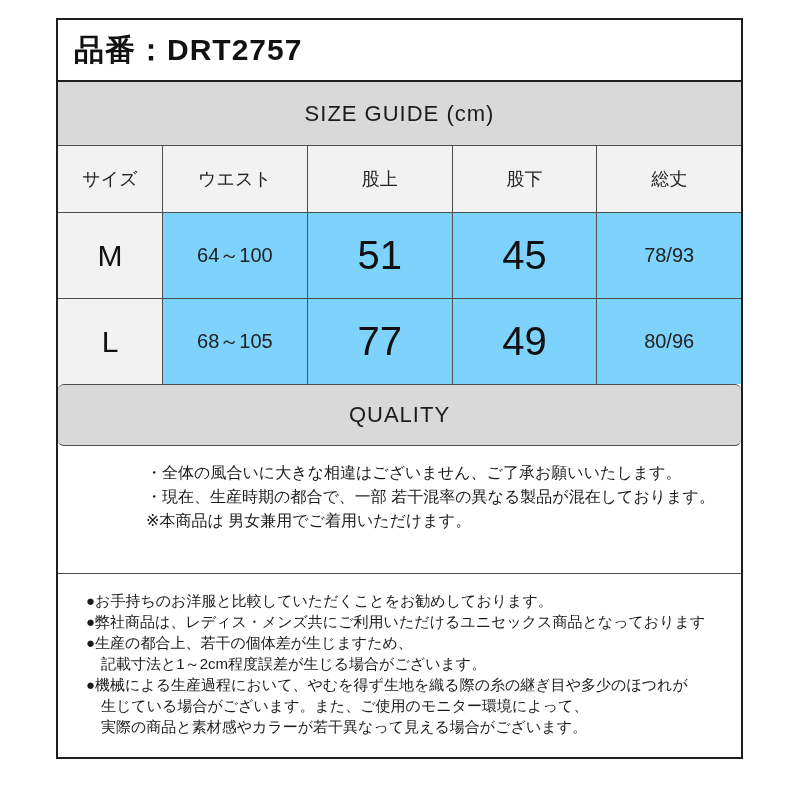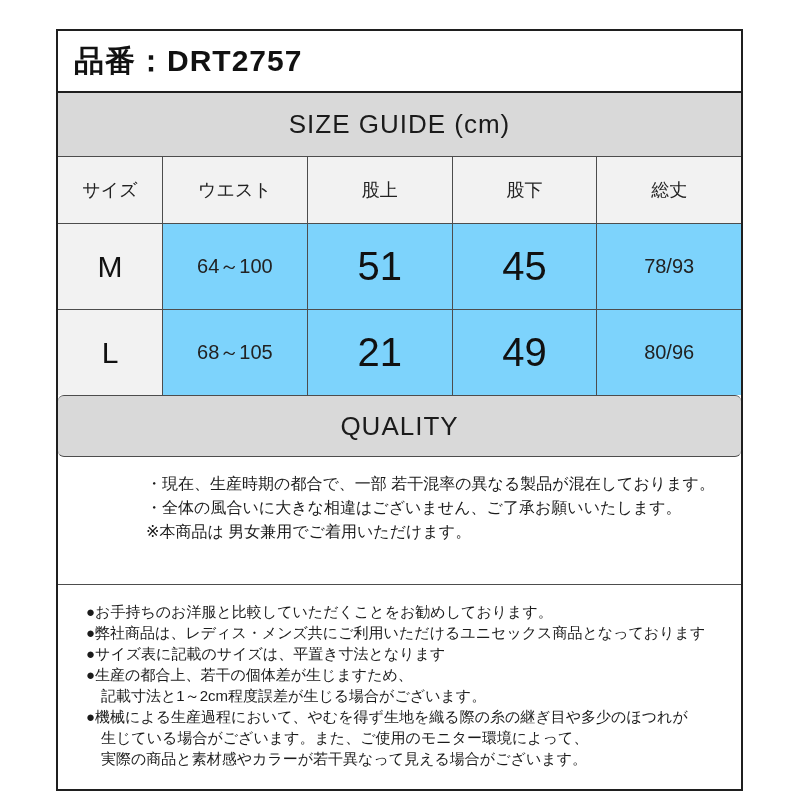--- a/index.html
+++ b/index.html
@@ -8,21 +8,21 @@
     background: #ffffff;
     width: 800px;
     height: 803px;
     font-family: "Liberation Sans", "DejaVu Sans", sans-serif;
     color: #1b1b1b;
     -webkit-font-smoothing: antialiased;
   }
   .sheet {
     position: absolute;
     left: 56px;
-    top: 29px;
+    top: 18px;
     width: 687px;
     border: 2px solid #1f1f1f;
     box-sizing: border-box;
     background: #ffffff;
   }
   
   .product-box {
     height: 60px;
     border-bottom: 2px solid #1f1f1f;
     display: flex;
@@ -35,21 +35,21 @@
     font-weight: bold;
     letter-spacing: 1px;
     color: #111;
   }
   
   .bar {
     background: #d9d9d9;
     display: flex;
     align-items: center;
     justify-content: center;
-    font-size: 26px;
+    font-size: 22px;
     letter-spacing: 1px;
     color: #1b1b1b;
   }
   .bar.size-guide { height: 63px; border-bottom: 1px solid #4d4d4d; }
   .bar.quality    { height: 60px; border-bottom: 1px solid #4d4d4d; border-radius: 6px; }
   
   table.size-table {
     width: 100%;
     border-collapse: collapse;
     table-layout: fixed;
@@ -132,41 +132,40 @@
     <tr class="data-row">
       <td class="size-cell">M</td>
       <td class="val-small">64～100</td>
       <td class="val-big">51</td>
       <td class="val-big">45</td>
       <td class="val-small">78/93</td>
     </tr>
     <tr class="data-row">
       <td class="size-cell">L</td>
       <td class="val-small">68～105</td>
-      <td class="val-big">21</td>
+      <td class="val-big">77</td>
       <td class="val-big">49</td>
       <td class="val-small">80/96</td>
     </tr>
   </tbody>
     </table>
 
   <div class="bar quality">
     <span>QUALITY</span>
   </div>
 
   <div class="quality-text">
+    <div class="qline">・全体の風合いに大きな相違はございません、ご了承お願いいたします。</div>
     <div class="qline">・現在、生産時期の都合で、一部 若干混率の異なる製品が混在しております。</div>
-    <div class="qline">・全体の風合いに大きな相違はございません、ご了承お願いいたします。</div>
     <div class="qline">※本商品は 男女兼用でご着用いただけます。</div>
   </div>
 
   <div class="notes">
     <div class="nline">●お手持ちのお洋服と比較していただくことをお勧めしております。</div>
     <div class="nline">●弊社商品は、レディス・メンズ共にご利用いただけるユニセックス商品となっております</div>
-    <div class="nline">●サイズ表に記載のサイズは、平置き寸法となります</div>
     <div class="nline">●生産の都合上、若干の個体差が生じますため、</div>
     <div class="nline cont">記載寸法と1～2cm程度誤差が生じる場合がございます。</div>
     <div class="nline">●機械による生産過程において、やむを得ず生地を織る際の糸の継ぎ目や多少のほつれが</div>
     <div class="nline cont">生じている場合がございます。また、ご使用のモニター環境によって、</div>
     <div class="nline cont">実際の商品と素材感やカラーが若干異なって見える場合がございます。</div>
   </div>
 
 </div>
 
 </body></html>

